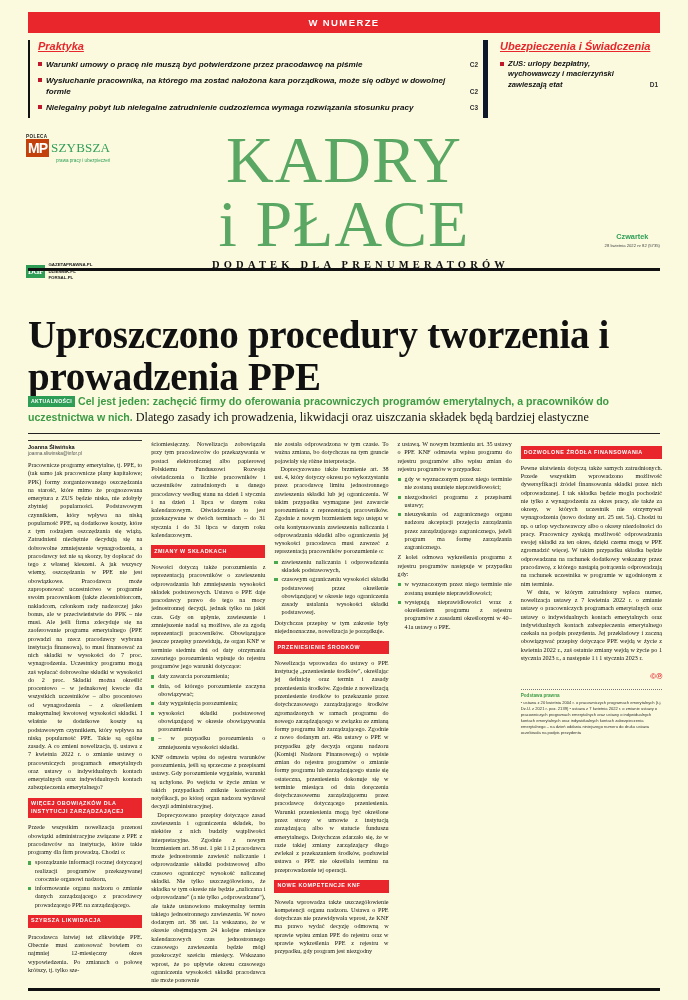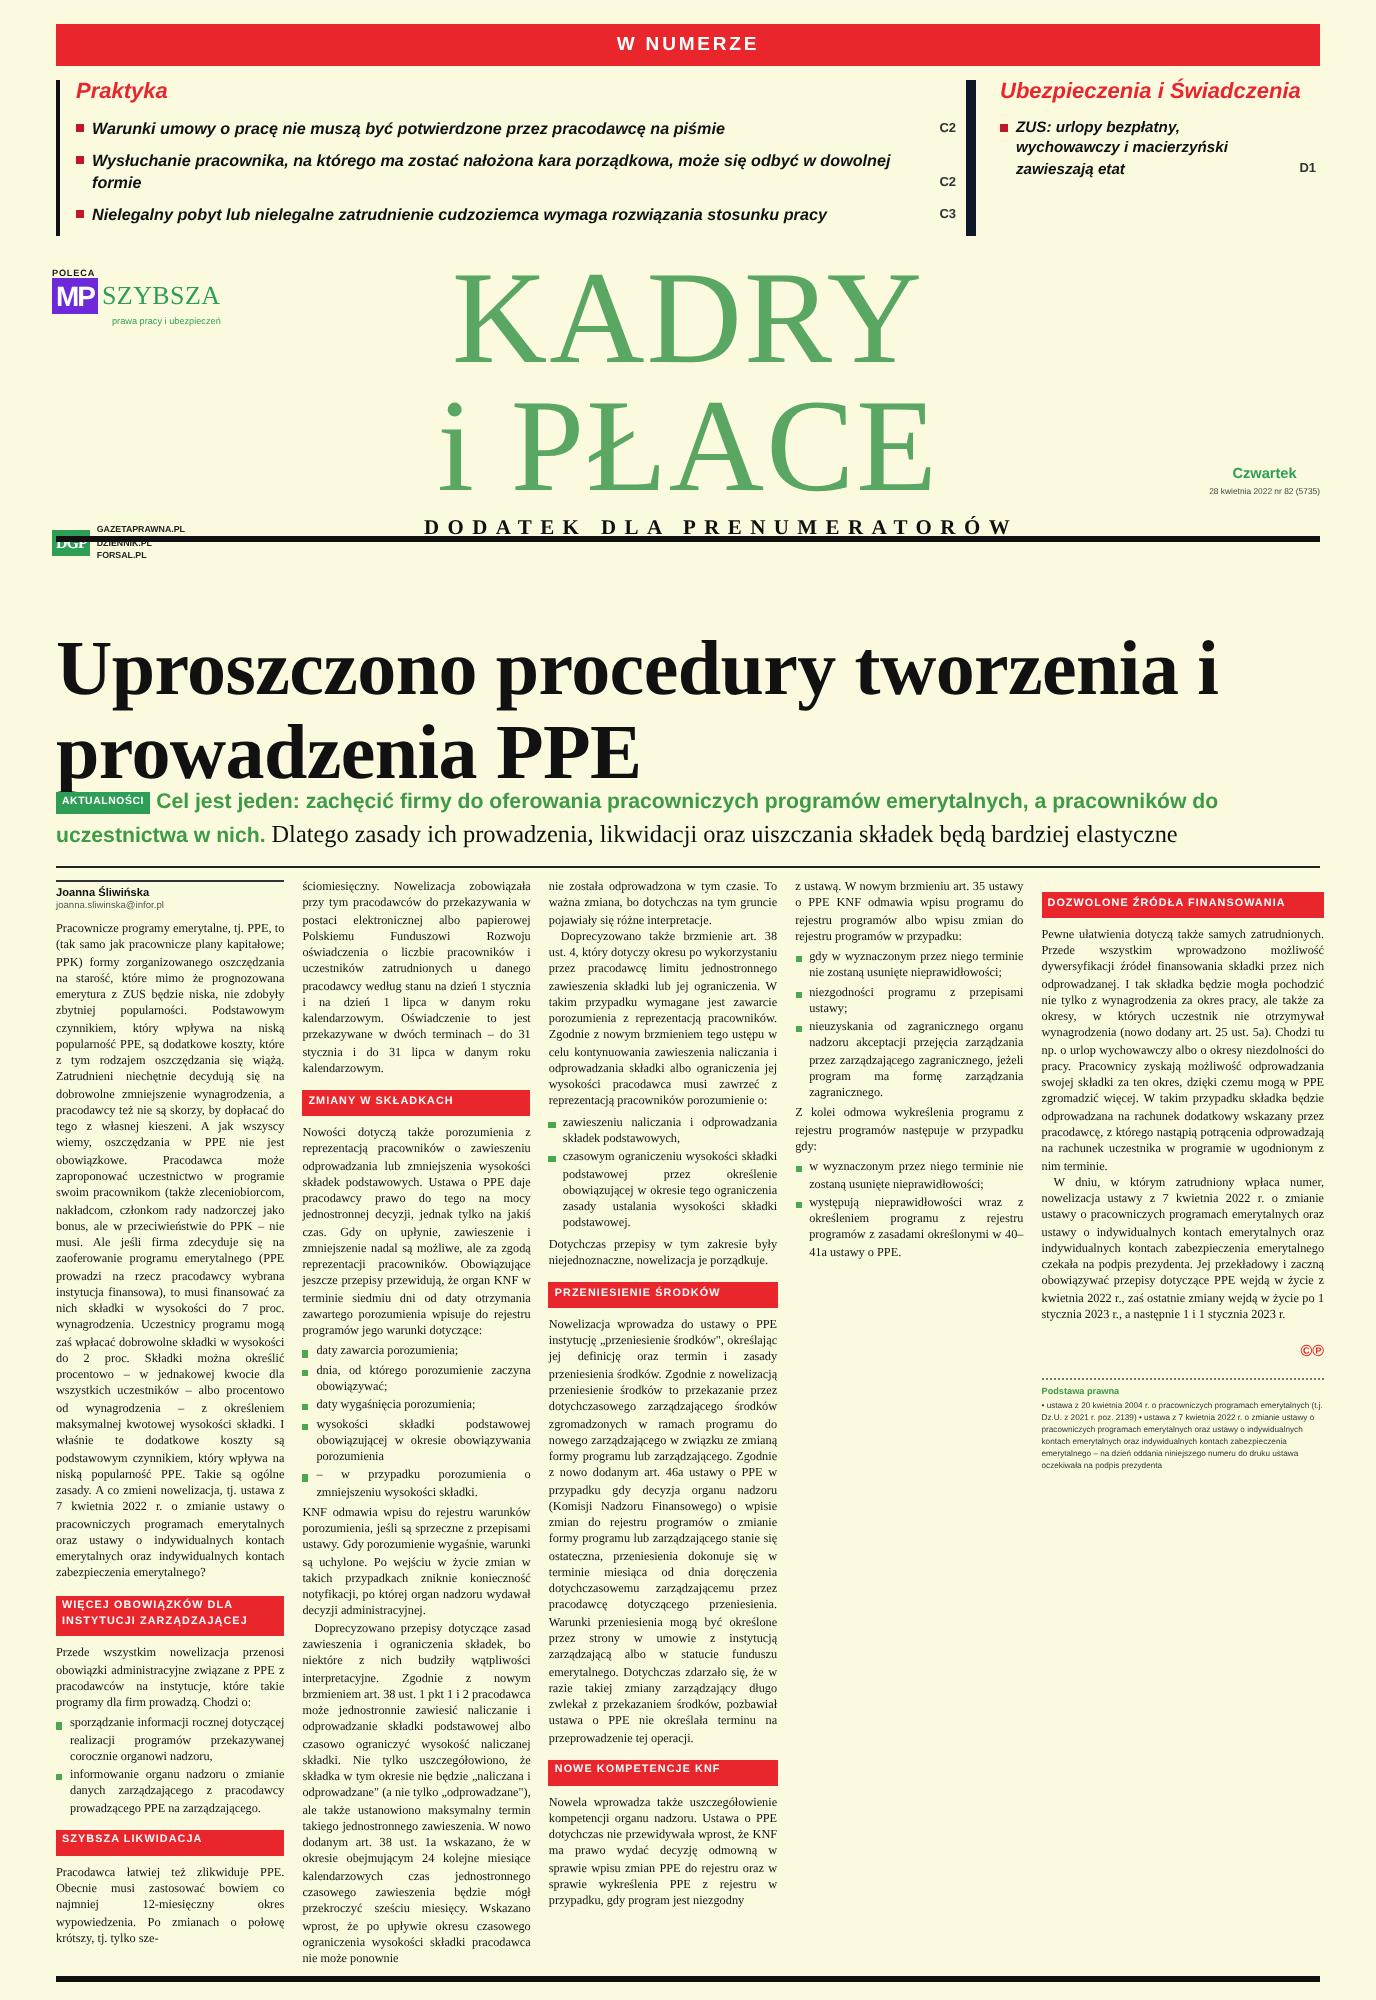--- a/index.html
+++ b/index.html
@@ -21,38 +21,39 @@
     font-weight:bold; font-size:9.5px; letter-spacing:1.4px;
     padding:5px 0 5px 0;
   }
   .wn-body { display:flex; padding-top:7px; }
   .wn-left { width:450px; padding-left:8px; border-left:2px solid #111; }
   .wn-right { width:175px; padding-left:12px; border-left:5px solid #0f172a; margin-left:5px;}
   .wn-sect {
     color:#e8262b; font-family:"Liberation Sans", sans-serif;
     font-style:italic; font-weight:bold; font-size:11px; margin-bottom:5px;
     line-height:1.25;
+    text-decoration:underline;
   }
   .wn-item {
     display:flex; font-family:"Liberation Sans", sans-serif;
     font-style:italic; font-weight:bold; font-size:8.1px;
     line-height:1.38; margin-bottom:5px; color:#111;
   }
   .wn-sq { width:4px;height:4px;background:#c0182a;margin:3px 4px 0 0;flex:none; }
   .wn-txt { flex:1; }
   .wn-pg { font-size:6.5px; color:#333; margin-left:6px; align-self:flex-end; font-style:normal;}
   .wn-right .wn-item { font-size:7.6px; }
 
   
   .mast { position:absolute; left:0; top:128px; width:688px; height:145px; }
   .mp-logo { position:absolute; left:26px; top:6px; width:120px; }
   .mp-polec { font-family:"Liberation Sans",sans-serif; font-size:4.6px; font-weight:bold; letter-spacing:.4px; color:#1a1a1a; }
   .mp-row { display:flex; align-items:center; }
   .mp-mark {
-    background:#6d28d9; color:#fff; font-family:"Liberation Sans",sans-serif;
+    background:#c2410c; color:#fff; font-family:"Liberation Sans",sans-serif;
     font-weight:bold; font-size:14px; line-height:14px; padding:2px 2px 2px 2px;
     letter-spacing:-1px;
   }
   .mp-name { color:#2e9e57; font-family:"Liberation Serif",serif; font-size:13px; letter-spacing:.2px; margin-left:2px;}
   .mp-sub { color:#2e9e57; font-family:"Liberation Sans",sans-serif; font-size:4.6px; margin-left:30px; margin-top:1px;}
 
   .kadry-main {
     text-align:center; color:#5aa763;
     font-family:"Liberation Serif", serif;
     font-size:66px; line-height:.92; letter-spacing:1px; padding-top:2px;

